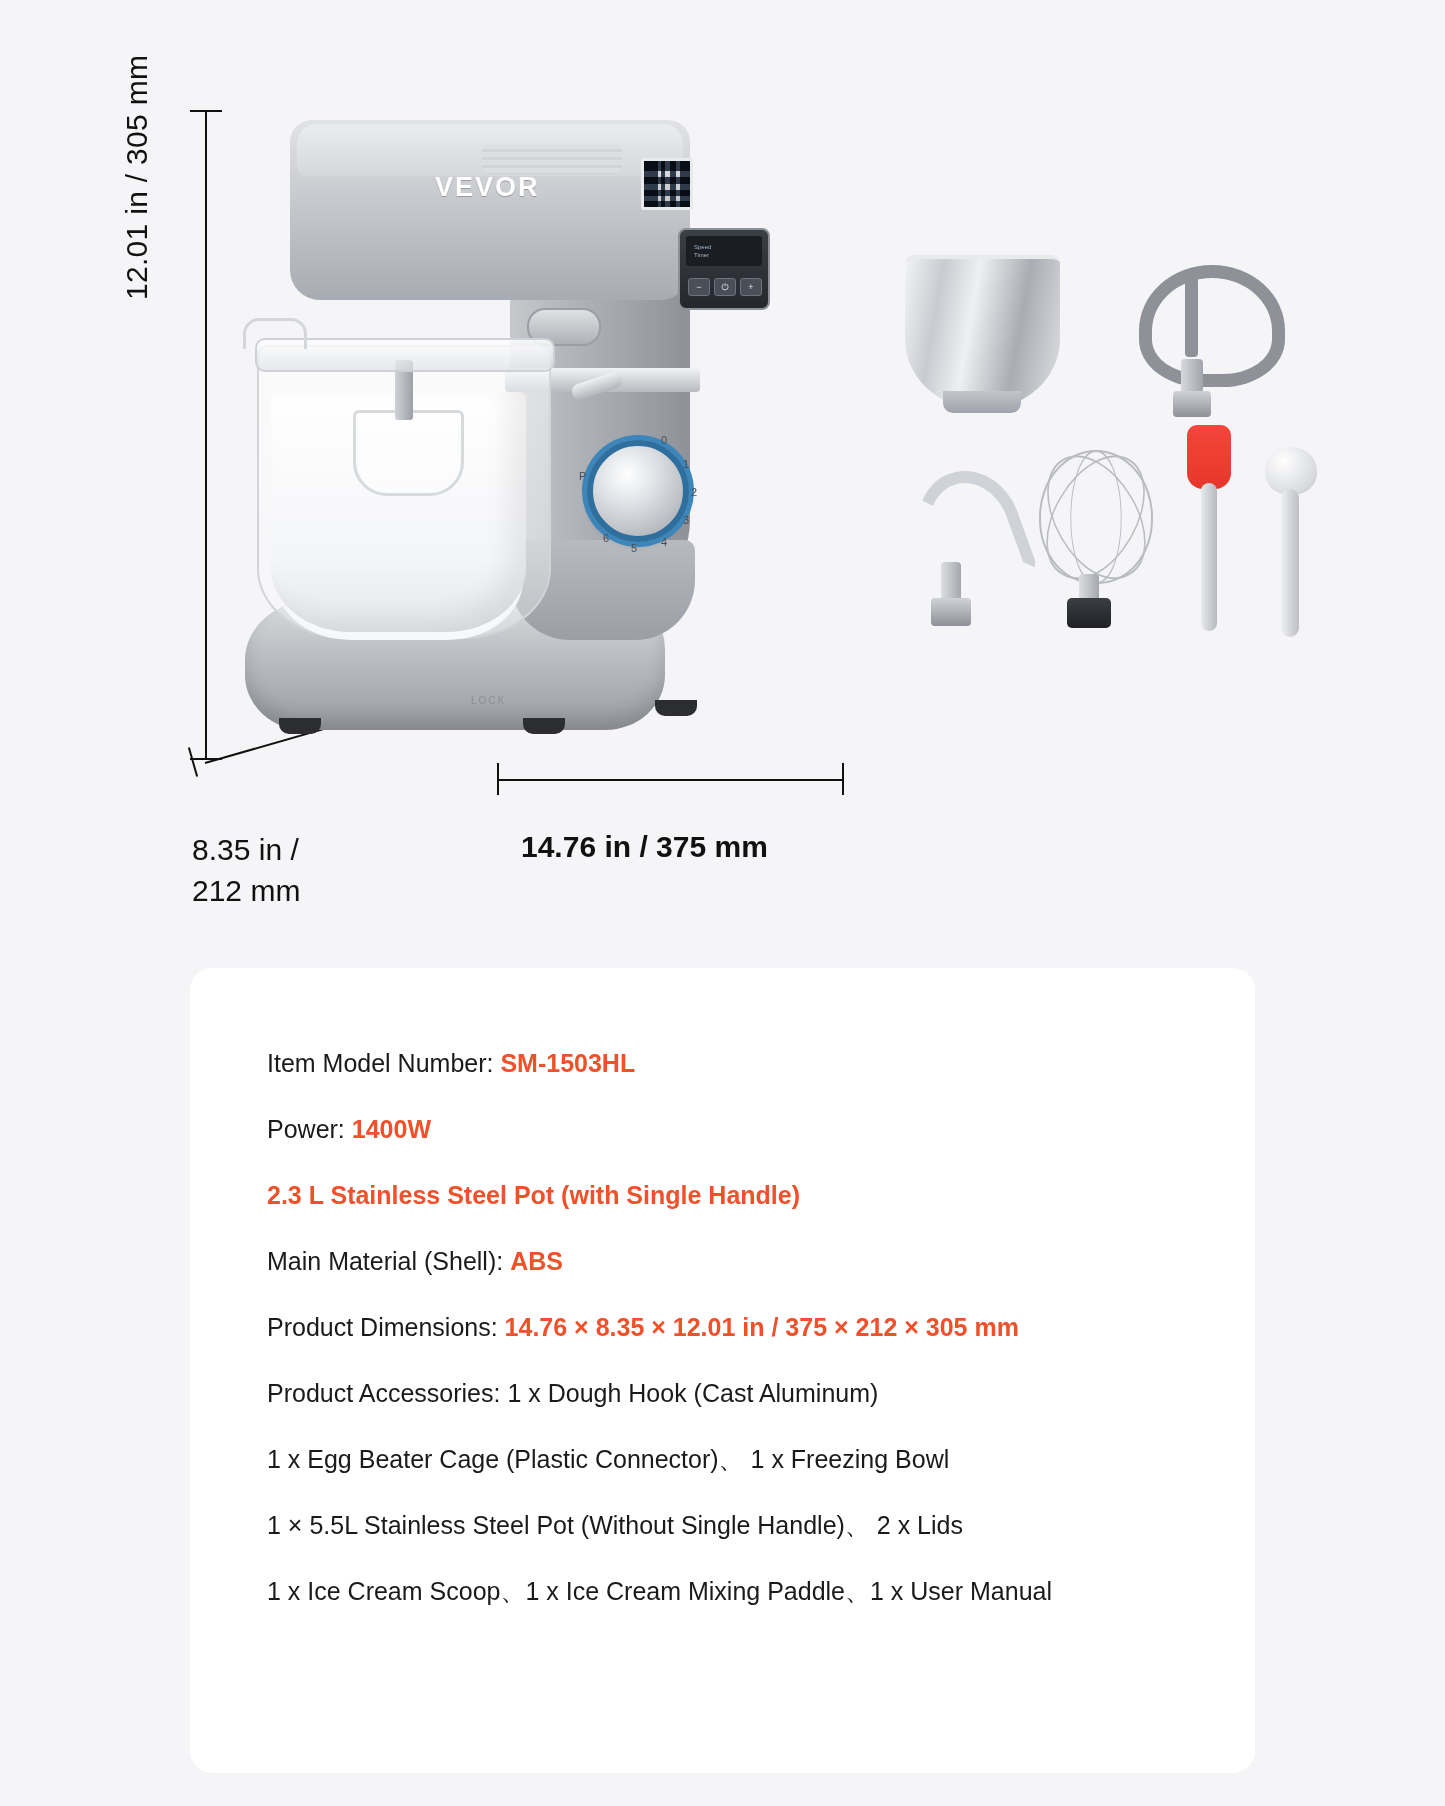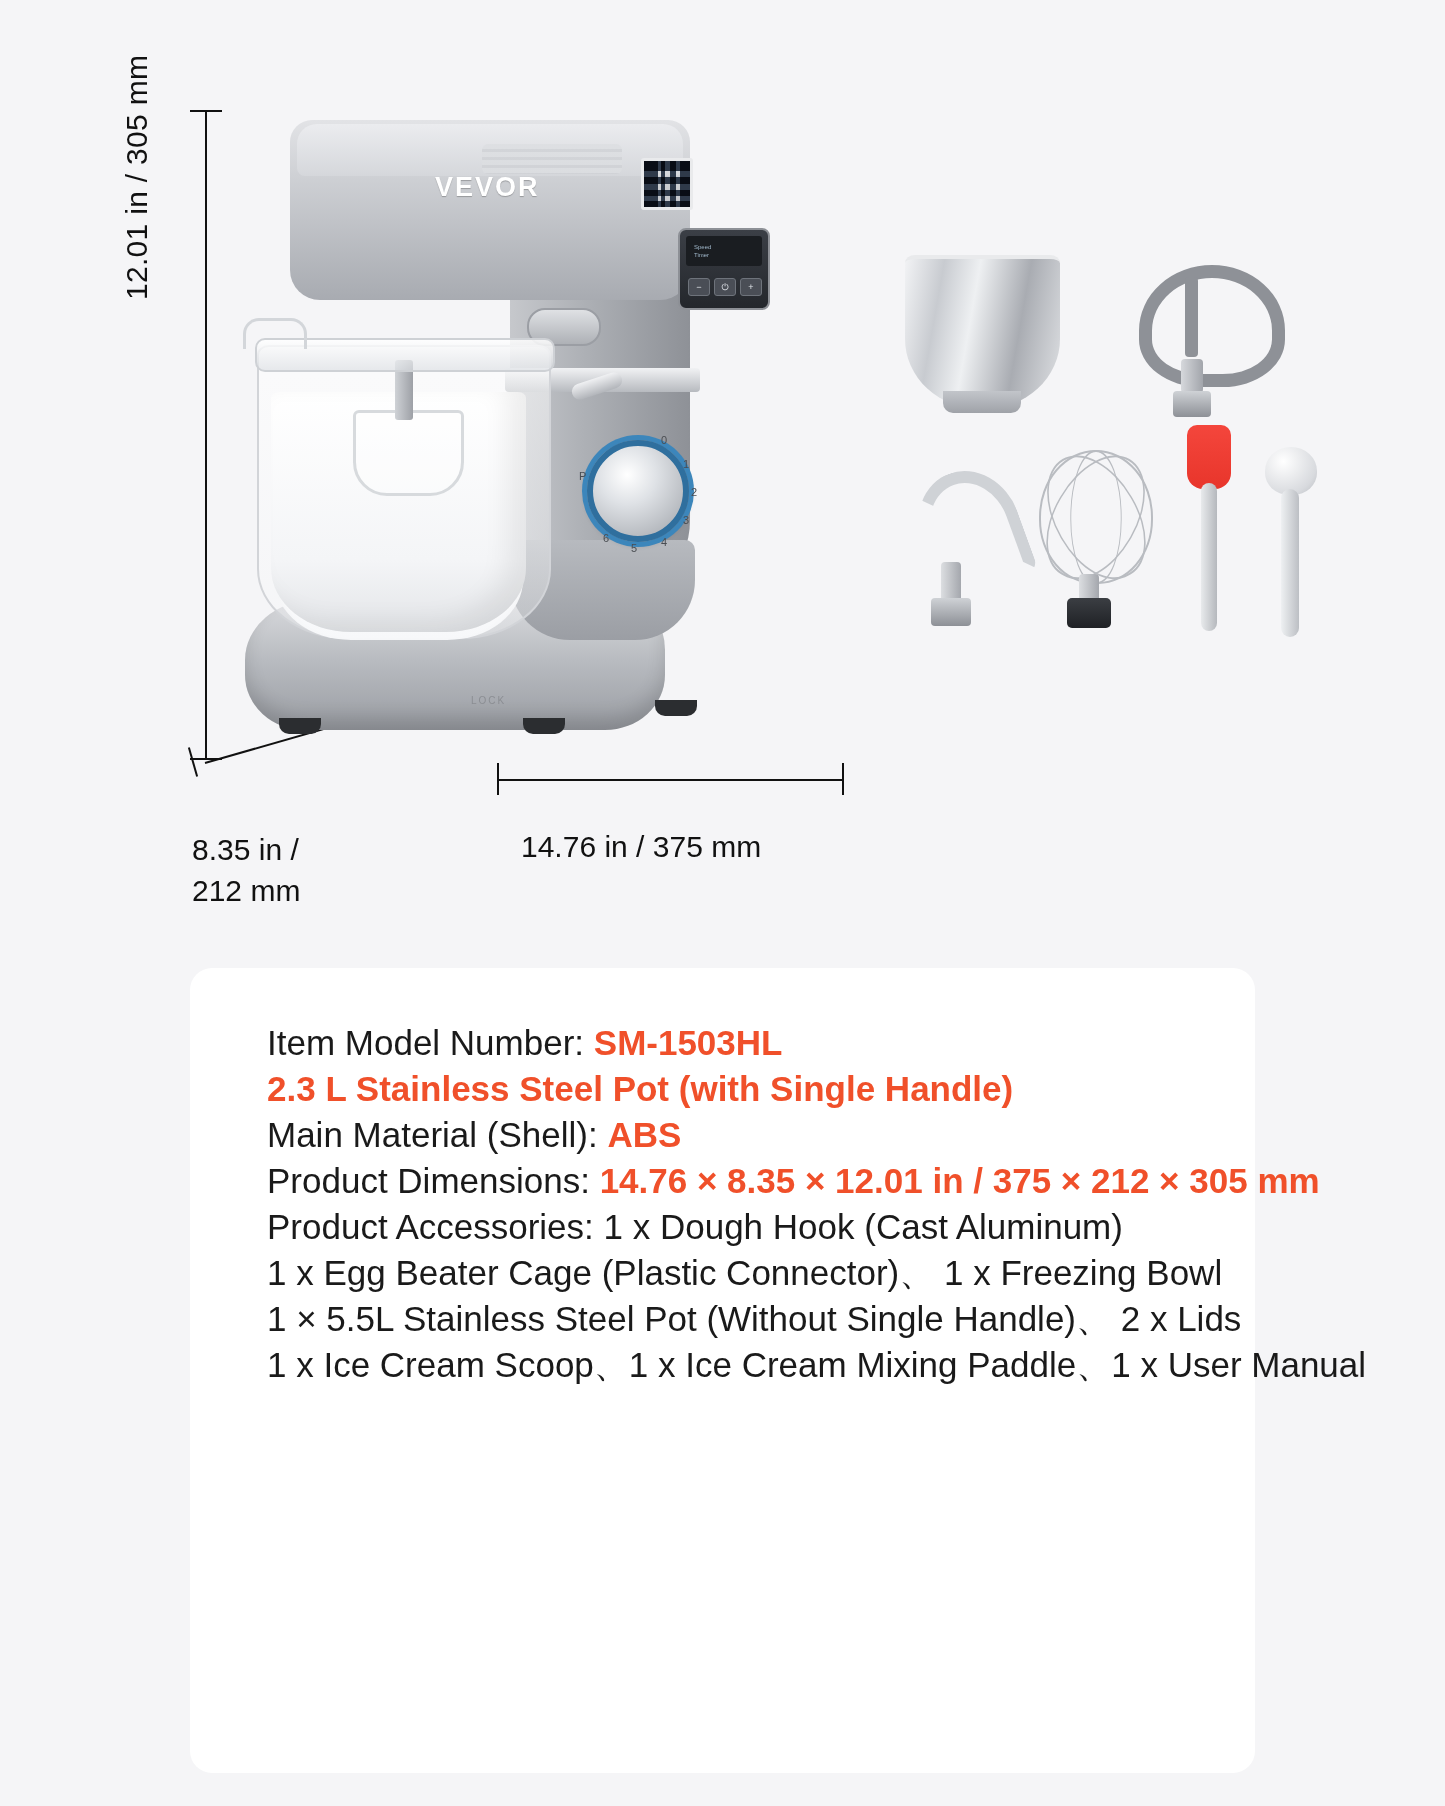--- a/index.html
+++ b/index.html
@@ -72,20 +72,21 @@
   }
   .dim-h-cap-l { left: 497px; }
   .dim-h-cap-r { left: 842px; }
   .dim-h-label {
     position: absolute;
     left: 521px;
     top: 830px;
     font-size: 30px;
     color: #111;
     white-space: nowrap;
+    font-weight: bold;
   }
 
   
   .dim-d-line {
     position: absolute;
     left: 205px;
     top: 762px;
     width: 300px;
     height: 2px;
     background: #111;
@@ -494,24 +495,25 @@
     background: #fff;
     border-radius: 22px;
   }
   .spec-list {
     position: absolute;
     left: 77px;
     top: 52px;
     right: 40px;
   }
   .spec-line {
-    font-size: 35px;
+    font-size: 25px;
     line-height: 46px;
     color: #1a1a1a;
     white-space: nowrap;
+    margin-top: 20px;
   }
   .hl { color: #f0502a; font-weight: 700; }
   .spec-line.cont { }
 </style>
 </head>
 <body>
 
 <div class="hero">
 
   <div class="dim-v-line"></div>
@@ -617,20 +619,21 @@
     <div class="scoop">
       <div class="sp-head"></div>
       <div class="sp-handle"></div>
     </div>
   </div>
 </div>
 
 <div class="spec-card">
   <div class="spec-list">
     <div class="spec-line"><span>Item Model Number: </span><span class="hl">SM-1503HL</span></div>
+    <div class="spec-line"><span>Power: </span><span class="hl">1400W</span></div>
     <div class="spec-line cont"><span class="hl">2.3 L Stainless Steel Pot (with Single Handle)</span></div>
     <div class="spec-line"><span>Main Material (Shell): </span><span class="hl">ABS</span></div>
     <div class="spec-line"><span>Product Dimensions: </span><span class="hl">14.76 × 8.35 × 12.01 in / 375 × 212 × 305 mm</span></div>
     <div class="spec-line"><span>Product Accessories: 1 x Dough Hook (Cast Aluminum)</span></div>
     <div class="spec-line"><span>1 x Egg Beater Cage (Plastic Connector)、 1 x Freezing Bowl</span></div>
     <div class="spec-line"><span>1 × 5.5L Stainless Steel Pot (Without Single Handle)、 2 x Lids</span></div>
     <div class="spec-line"><span>1 x Ice Cream Scoop、1 x Ice Cream Mixing Paddle、1 x User Manual</span></div>
   </div>
 </div>
 

